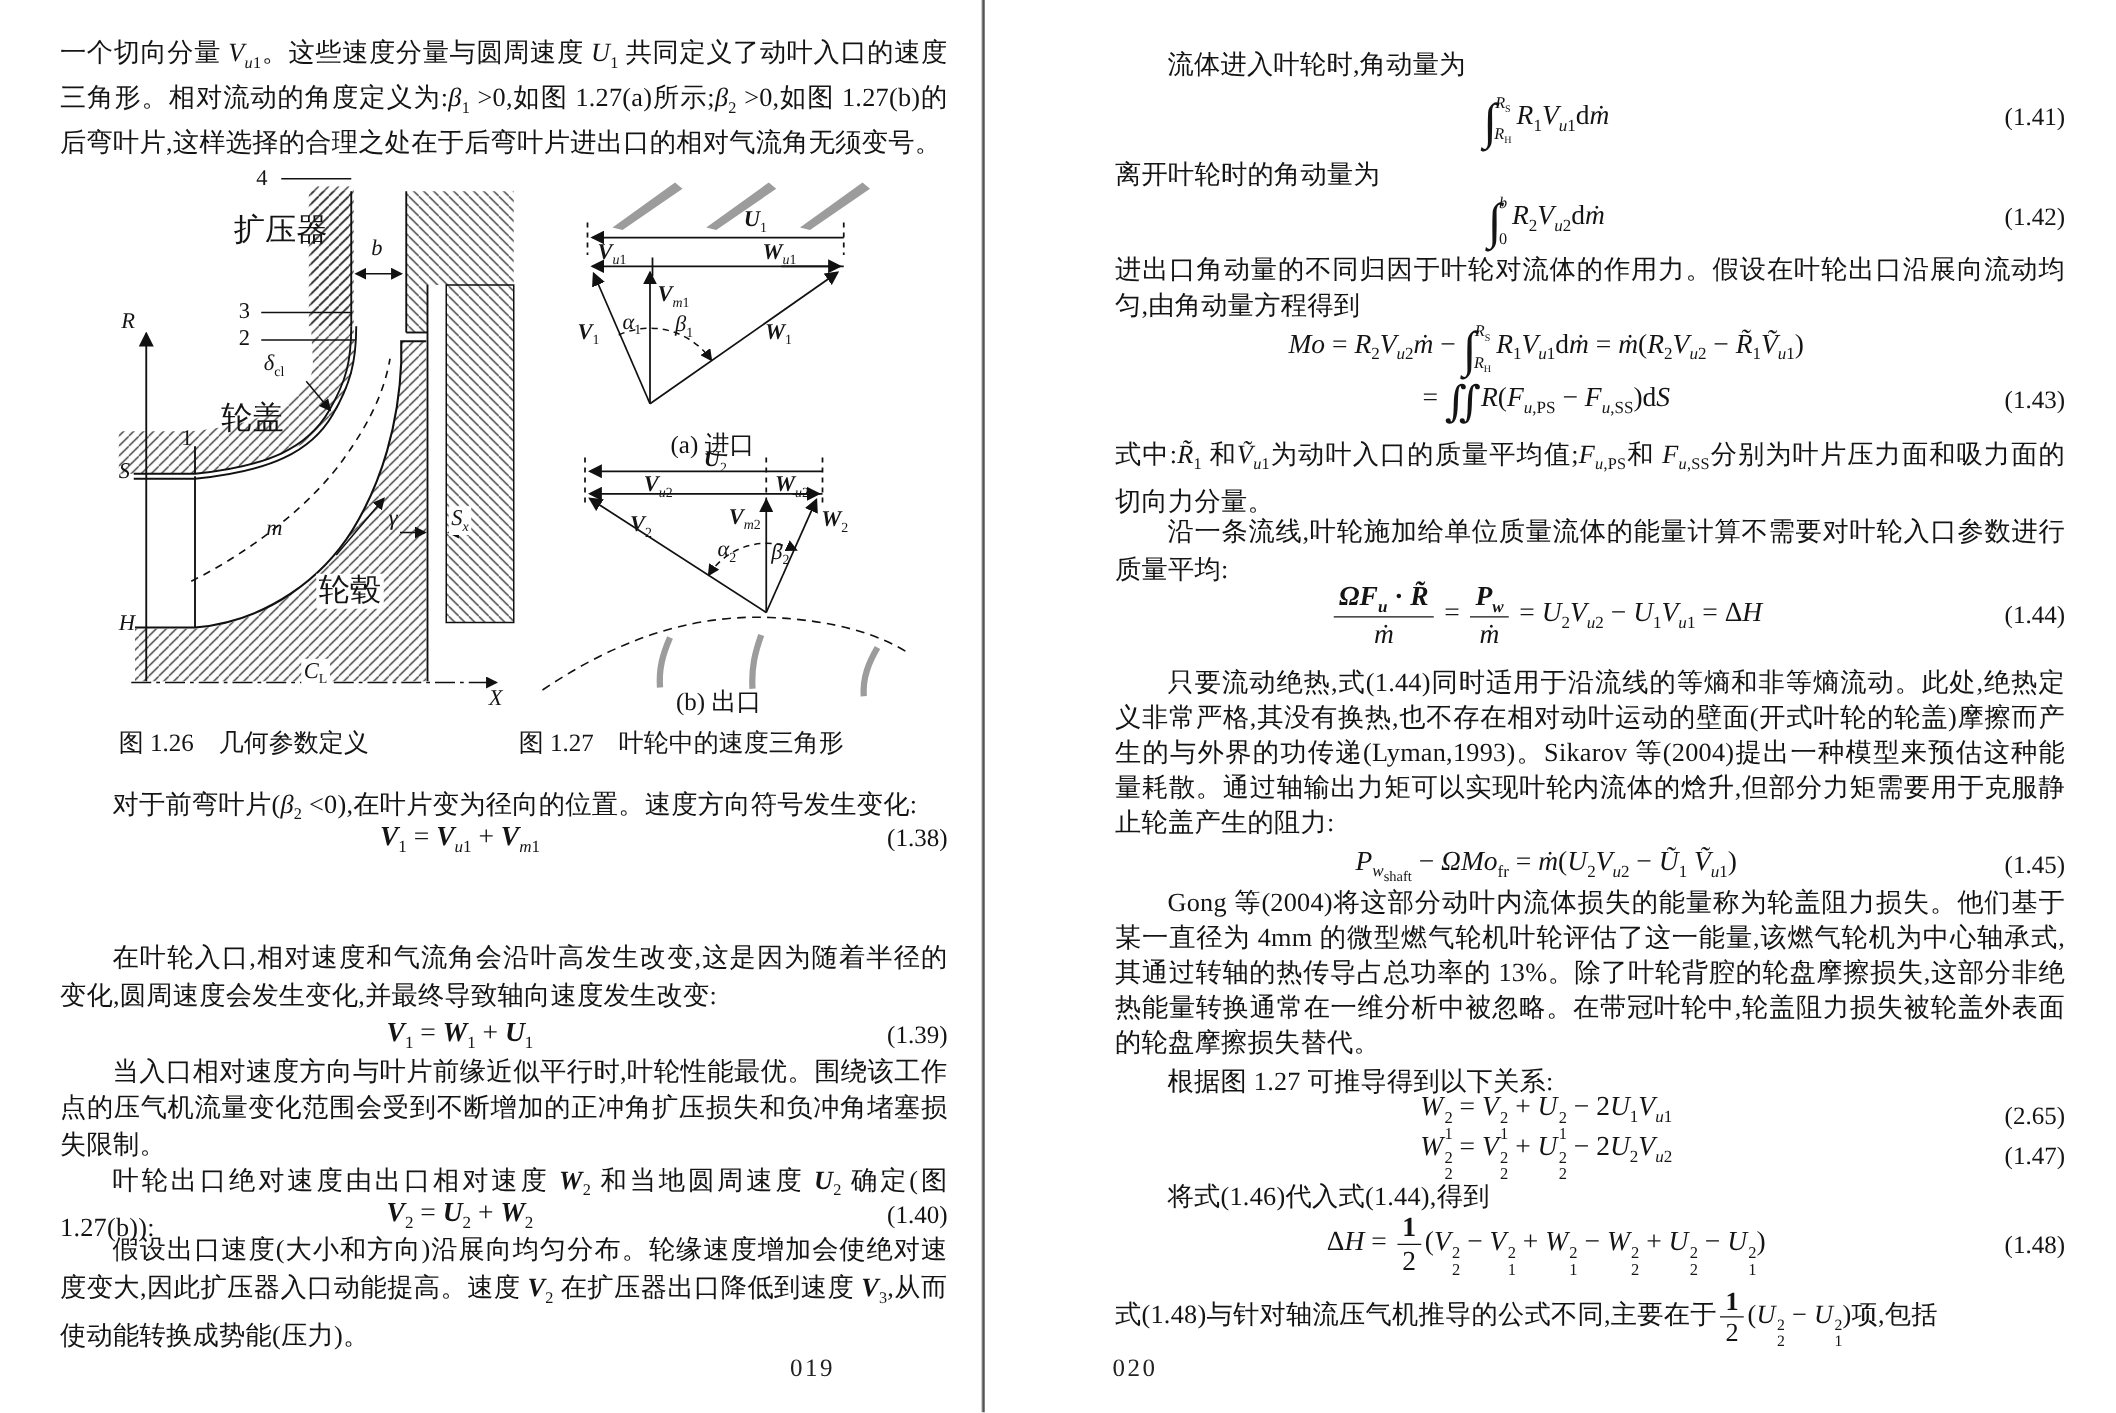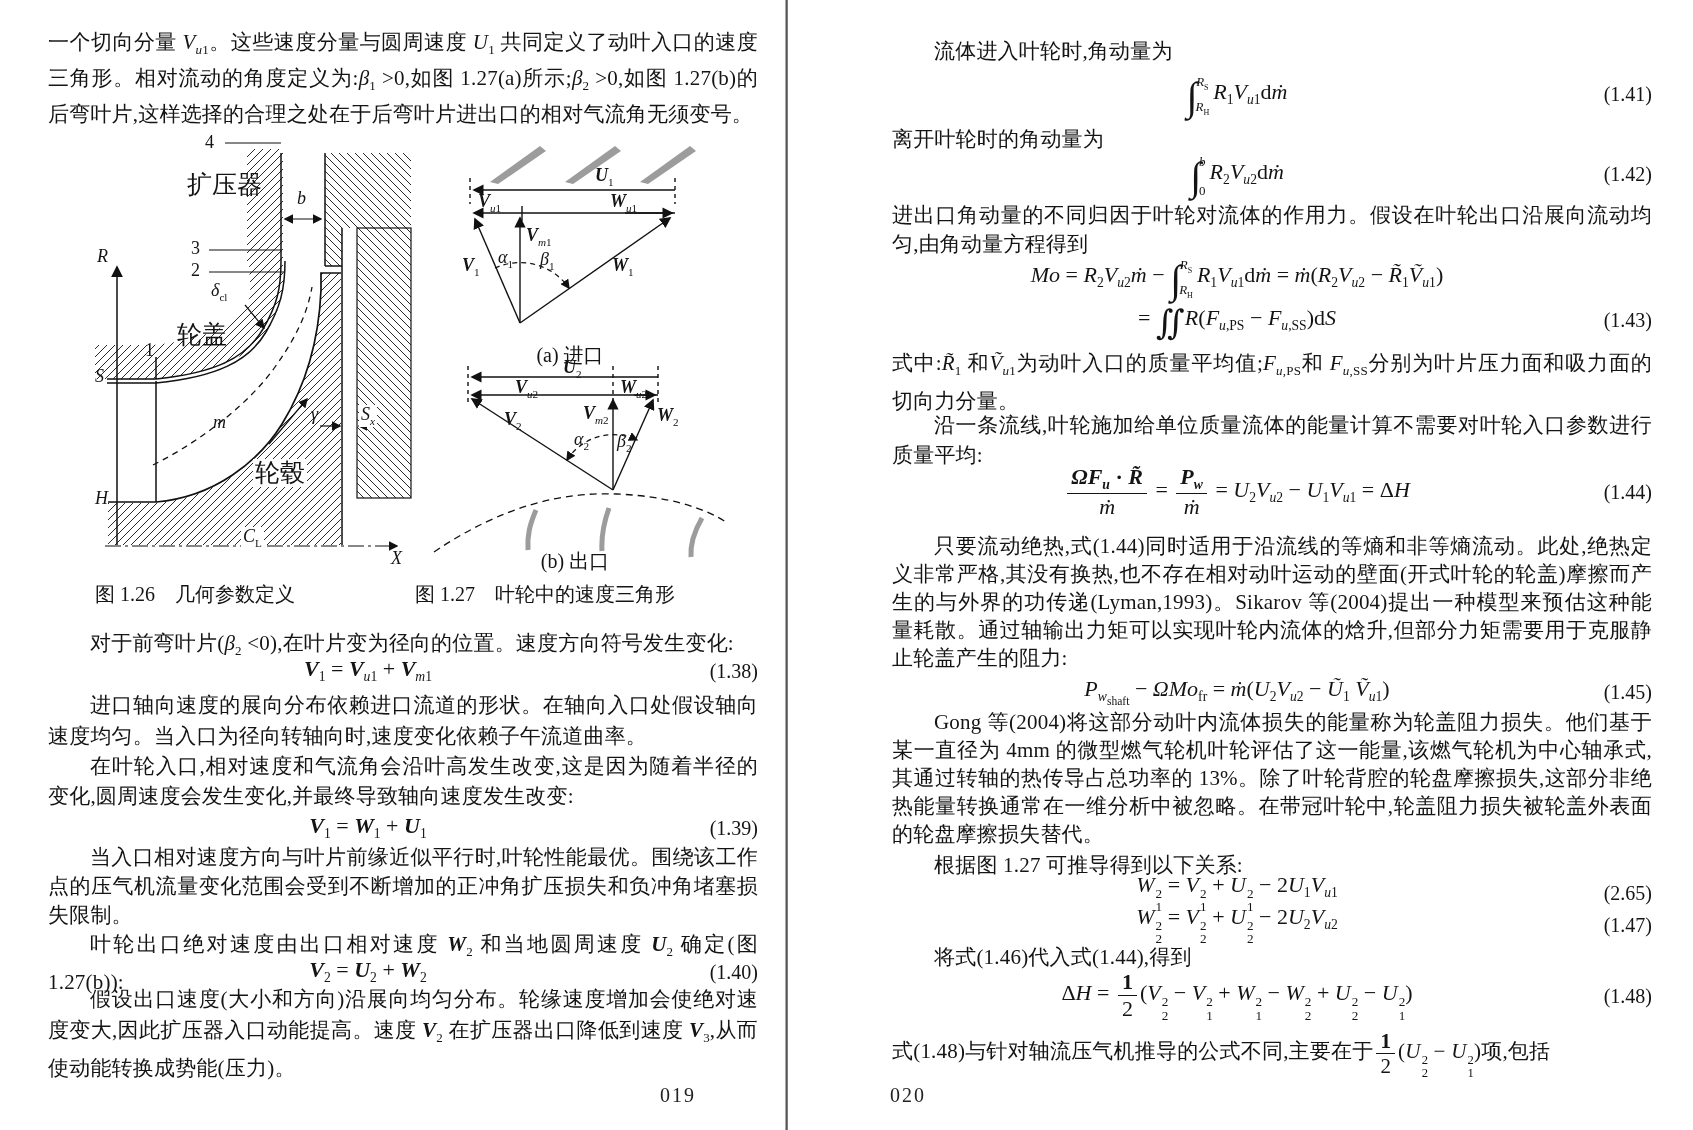--- a/index.html
+++ b/index.html
@@ -177,35 +177,34 @@
   </div>
 
   <div class="cap" style="left:95px;top:581px;width:330px">图 1.26　几何参数定义</div>
   <div class="cap" style="left:415px;top:581px;width:320px">图 1.27　叶轮中的速度三角形</div>
 
   <p class="t ind" style="left:48px;top:628px;width:710px">对于前弯叶片(<i>β</i><sub>2</sub> &lt;0),在叶片变为径向的位置。速度方向符号发生变化:</p>
   <div class="eq" style="left:48px;top:656px;width:710px;height:30px">
     <span class="bd"><b><i>V</i></b><sub>1</sub> = <b><i>V</i></b><sub><i>u</i>1</sub> + <b><i>V</i></b><sub><i>m</i>1</sub></span>
     <span class="num">(1.38)</span>
   </div>
-  <p class="t ind" style="left:48px;top:690px;width:710px;line-height:31px">进口轴向速度的展向分布依赖进口流道的形状。在轴向入口处假设轴向速度均匀。当入口为径向转轴向时,速度变化依赖子午流道曲率。</p>
   <p class="t ind" style="left:48px;top:751px;width:710px">在叶轮入口,相对速度和气流角会沿叶高发生改变,这是因为随着半径的变化,圆周速度会发生变化,并最终导致轴向速度发生改变:</p>
   <div class="eq" style="left:48px;top:813px;width:710px;height:30px">
     <span class="bd"><b><i>V</i></b><sub>1</sub> = <b><i>W</i></b><sub>1</sub> + <b><i>U</i></b><sub>1</sub></span>
     <span class="num">(1.39)</span>
   </div>
   <p class="t ind" style="left:48px;top:843px;width:710px;line-height:29px">当入口相对速度方向与叶片前缘近似平行时,叶轮性能最优。围绕该工作点的压气机流量变化范围会受到不断增加的正冲角扩压损失和负冲角堵塞损失限制。</p>
   <p class="t ind" style="left:48px;top:929px;width:710px">叶轮出口绝对速度由出口相对速度 <b><i>W</i></b><sub>2</sub> 和当地圆周速度 <b><i>U</i></b><sub>2</sub> 确定(图 1.27(b)):</p>
   <div class="eq" style="left:48px;top:957px;width:710px;height:30px">
     <span class="bd"><b><i>V</i></b><sub>2</sub> = <b><i>U</i></b><sub>2</sub> + <b><i>W</i></b><sub>2</sub></span>
     <span class="num">(1.40)</span>
   </div>
   <p class="t ind" style="left:48px;top:984px;width:710px;line-height:31px">假设出口速度(大小和方向)沿展向均匀分布。轮缘速度增加会使绝对速度变大,因此扩压器入口动能提高。速度 <b><i>V</i></b><sub>2</sub> 在扩压器出口降低到速度 <b><i>V</i></b><sub>3</sub>,从而使动能转换成势能(压力)。</p>
 
-  <div class="pageno" style="left:616px;top:1084px;width:80px;text-align:right">019</div>
+  <div class="pageno" style="left:632px;top:1084px;width:80px;text-align:left">019</div>
 </div>
 
 <div class="divider"></div>
 
 <div class="page page-right">
   <p class="t ind" style="left:80px;top:36px;width:760px">流体进入叶轮时,角动量为</p>
   <div class="eq" style="left:80px;top:68px;width:760px;height:52px">
     <span class="bd"><span class="intg">∫</span><span class="lims">
           <span><i>R</i><sub>S</sub></span>
           <span><i>R</i><sub>H</sub></span>

